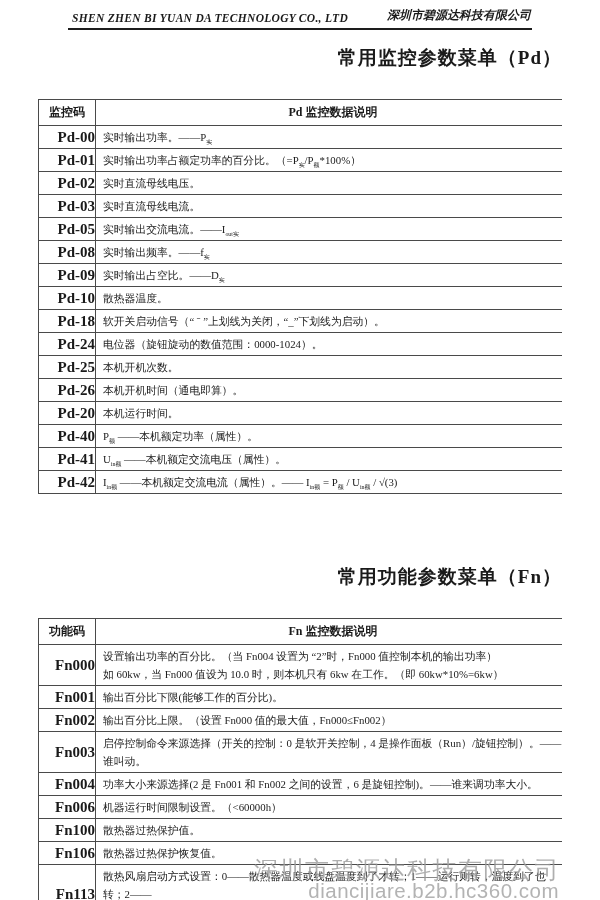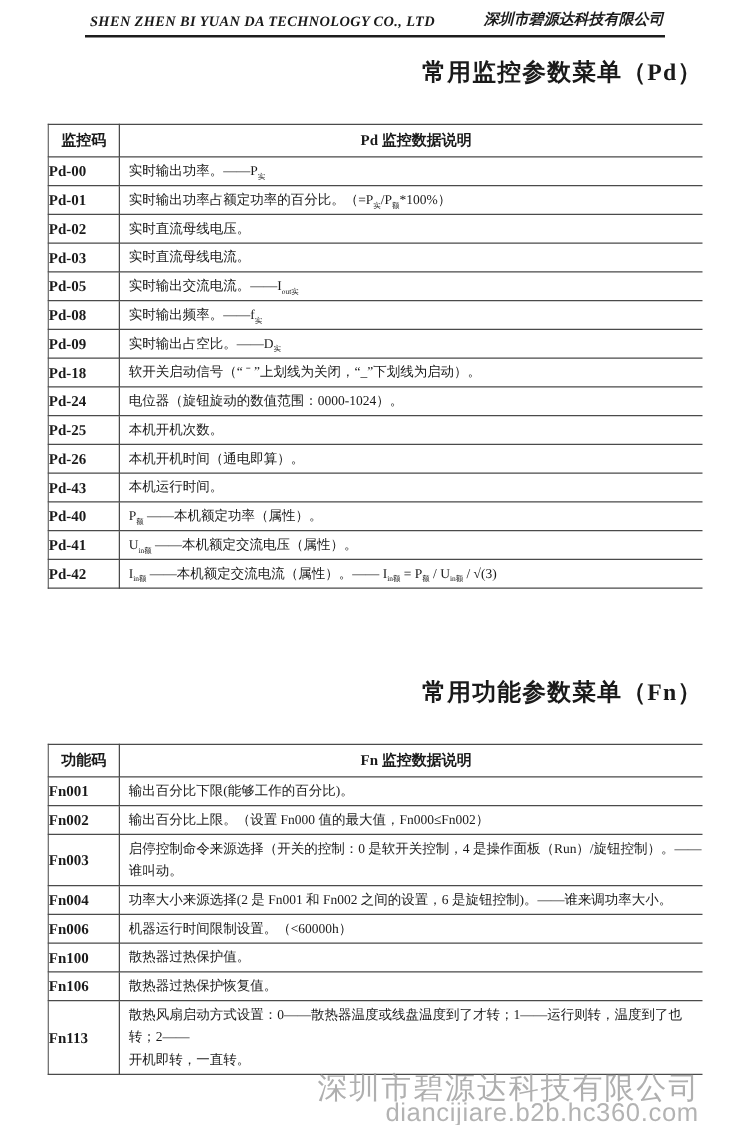--- a/index.html
+++ b/index.html
@@ -27,21 +27,21 @@
   .title-fn { margin-top:70px;padding-left:47px; }
   table.param {
     width:533px; margin:28px auto 0; border-collapse:collapse; table-layout:fixed;
   }
   table.param th, table.param td {
     border:1px solid #4a4a4a; vertical-align:middle;
   }
   table.param th { font-size:12px; font-weight:bold; padding:4px 0; line-height:17px; }
   col.c-code { width:57px; }
   td.code {
-    text-align:left; font-weight:bold; font-size:12px;
+    text-align:right; font-weight:bold; font-size:15px;
     padding:2px 0; line-height:18px;
   }
   td.desc {
     font-size:10.8px; padding:2px 4px 2px 7px; line-height:18px;
     letter-spacing:0;
   }
   td.desc sub { font-size:0.55em; line-height:0; }
   .watermark-cn {
     position:absolute; top:854px; right:2px; white-space:nowrap; z-index:5;
     font-size:24px; letter-spacing:1.5px; color:rgba(155,155,155,0.8);
@@ -100,37 +100,41 @@
         </tr>
         <tr>
           <td class="code">Pd-08</td>
           <td class="desc">实时输出频率。——f<sub>实</sub></td>
         </tr>
         <tr>
           <td class="code">Pd-09</td>
           <td class="desc">实时输出占空比。——D<sub>实</sub></td>
         </tr>
         <tr>
+          <td class="code">Pd-10</td>
+          <td class="desc">散热器温度。</td>
+        </tr>
+        <tr>
           <td class="code">Pd-18</td>
           <td class="desc">软开关启动信号（“ ˉ ”上划线为关闭，“_”下划线为启动）。</td>
         </tr>
         <tr>
           <td class="code">Pd-24</td>
           <td class="desc">电位器（旋钮旋动的数值范围：0000-1024）。</td>
         </tr>
         <tr>
           <td class="code">Pd-25</td>
           <td class="desc">本机开机次数。</td>
         </tr>
         <tr>
           <td class="code">Pd-26</td>
           <td class="desc">本机开机时间（通电即算）。</td>
         </tr>
         <tr>
-          <td class="code">Pd-43</td>
+          <td class="code">Pd-20</td>
           <td class="desc">本机运行时间。</td>
         </tr>
         <tr>
           <td class="code">Pd-40</td>
           <td class="desc">P<sub>额</sub> ——本机额定功率（属性）。</td>
         </tr>
         <tr>
           <td class="code">Pd-41</td>
           <td class="desc">U<sub>in额</sub> ——本机额定交流电压（属性）。</td>
         </tr>
@@ -149,20 +153,24 @@
         <col>
       </colgroup>
     <thead>
       <tr>
         <th>功能码</th>
         <th>Fn 监控数据说明</th>
       </tr>
     </thead>
     <tbody>
         <tr>
+          <td class="code">Fn000</td>
+          <td class="desc">设置输出功率的百分比。（当 Fn004 设置为 “2”时，Fn000 值控制本机的输出功率）<br>如 60kw，当 Fn000 值设为 10.0 时，则本机只有 6kw 在工作。（即  60kw*10%=6kw）</td>
+        </tr>
+        <tr>
           <td class="code">Fn001</td>
           <td class="desc">输出百分比下限(能够工作的百分比)。</td>
         </tr>
         <tr>
           <td class="code">Fn002</td>
           <td class="desc">输出百分比上限。（设置 Fn000 值的最大值，Fn000≤Fn002）</td>
         </tr>
         <tr>
           <td class="code">Fn003</td>
           <td class="desc">启停控制命令来源选择（开关的控制：0 是软开关控制，4 是操作面板（Run）/旋钮控制）。——谁叫动。</td>

